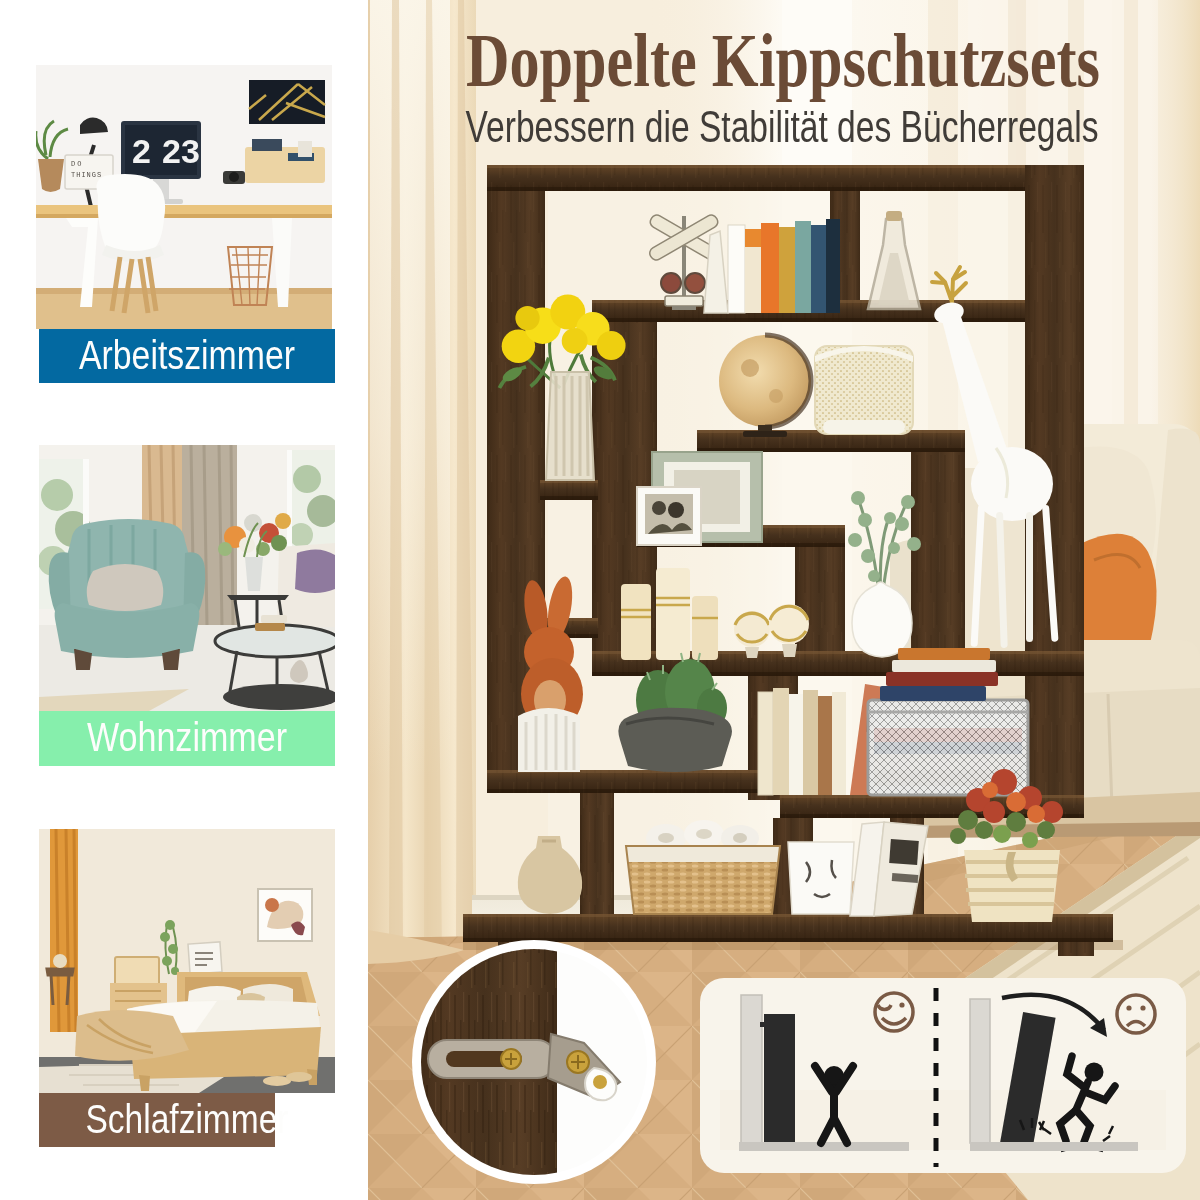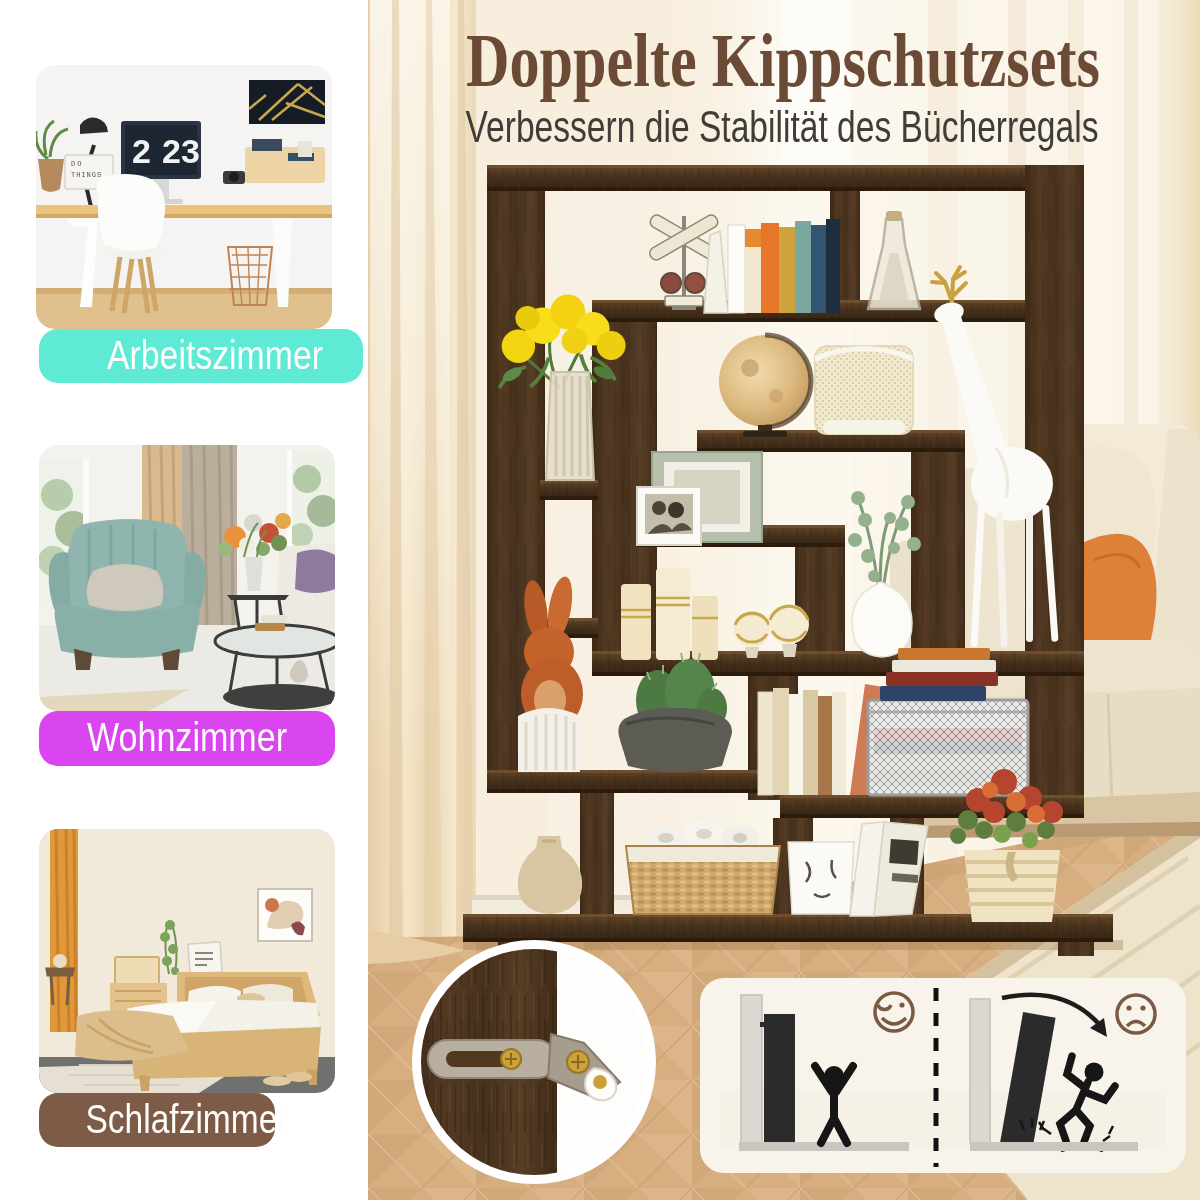--- a/index.html
+++ b/index.html
@@ -1,17 +1,17 @@
 <!DOCTYPE html>
 <html><head>
 <meta charset="utf-8">
 <style>
 html,body{margin:0;padding:0;width:1200px;height:1200px;background:#fff;overflow:hidden;font-family:"Liberation Sans",sans-serif;}
 #page{position:relative;width:1200px;height:1200px;}
-.abs{position:absolute;border-radius:19px;}
+.abs{position:absolute;}
 </style>
 </head>
 <body>
 <div id="page">
 <div class="abs" style="left:368px;top:0;width:832px;height:1200px;">
 <svg width="832" height="1200" viewBox="0 0 832 1200" xmlns="http://www.w3.org/2000/svg">
 <defs>
 <linearGradient id="wood" x1="0" y1="0" x2="1" y2="0">
  <stop offset="0" stop-color="#3e2a17"></stop>
             <stop offset="0.25" stop-color="#533922"></stop>
@@ -581,21 +581,21 @@
 <path d="M192,182 L236,182 L230,240 L198,240 Z" fill="none" stroke="#c08355" stroke-width="2"></path>
 <path d="M196,190 L232,190 M195,200 L231,200 M194,212 L230,212 M193,224 L229,224 M200,183 L206,240 M212,183 L214,240 M224,183 L221,240" stroke="#c08355" stroke-width="1.4"></path>
 
 <g transform="translate(0,14)">
 <path d="M62,116 q-6,-18 12,-20 q36,-4 48,10 q10,12 6,34 q-2,22 -10,30 q-28,10 -48,0 q-10,-26 -8,-54 Z" fill="#fcfcfa"></path>
 <path d="M70,166 q30,12 54,0 l4,10 q-30,14 -62,0 Z" fill="#f2f2ee"></path>
 <path d="M84,178 L76,232 M112,178 L120,232 M96,180 L88,234 M104,180 L112,234" stroke="#cfa568" stroke-width="5"></path>
 </g>
 
 </svg></div>
-<div class="abs" style="left:39px;top:329px;width:296px;height:54px;background:#5eead4;padding-left:28px;">
+<div class="abs" style="left:39px;top:329px;width:296px;height:54px;background:#0369a1;">
 <svg width="296" height="54">
         <text x="148" y="40" text-anchor="middle" font-family="Liberation Sans, sans-serif" font-size="40" fill="#fdfdfc" textLength="216" lengthAdjust="spacingAndGlyphs">Arbeitszimmer</text>
       </svg></div>
 
 <div class="abs" style="left:39px;top:445px;width:296px;height:266px;overflow:hidden;">
 <svg width="296" height="266" viewBox="0 0 296 266" xmlns="http://www.w3.org/2000/svg">
 <rect width="296" height="266" fill="#f4f2ed"></rect>
 
 <rect x="0" y="14" width="48" height="150" fill="#eef2ea"></rect>
 <circle cx="18" cy="50" r="16" fill="#a8c29a" opacity="0.8"></circle>
@@ -650,21 +650,21 @@
 <g>
 <ellipse cx="238" cy="196" rx="62" ry="16" fill="#dde4e2" opacity="0.7"></ellipse>
 <ellipse cx="238" cy="196" rx="62" ry="16" fill="none" stroke="#3c3c3a" stroke-width="3"></ellipse>
 <path d="M198,206 L190,252 M280,206 L290,250 M238,212 L238,256" stroke="#3c3c3a" stroke-width="3"></path>
 <ellipse cx="242" cy="252" rx="58" ry="13" fill="#3f3f3d"></ellipse>
 <rect x="216" y="178" width="30" height="8" rx="2" fill="#b5884a"></rect>
 <rect x="222" y="170" width="26" height="8" rx="2" fill="#e8e2d4"></rect>
 <path d="M252,224 q10,-18 16,0 q4,12 -8,14 q-12,-2 -8,-14 Z" fill="#cfc8bd"></path>
 </g>
 </svg></div>
-<div class="abs" style="left:39px;top:711px;width:296px;height:55px;background:#d946ef;">
+<div class="abs" style="left:39px;top:711px;width:296px;height:55px;background:#86efac;">
 <svg width="296" height="55">
         <text x="148" y="40" text-anchor="middle" font-family="Liberation Sans, sans-serif" font-size="40" fill="#fdfdfc" textLength="200" lengthAdjust="spacingAndGlyphs">Wohnzimmer</text>
       </svg></div>
 
 <div class="abs" style="left:39px;top:829px;width:296px;height:264px;overflow:hidden;">
 <svg width="296" height="264" viewBox="0 0 296 264" xmlns="http://www.w3.org/2000/svg">
 <rect width="296" height="264" fill="#f1e9da"></rect>
 
 <rect x="11" y="0" width="28" height="203" fill="#e0983a"></rect>
 <path d="M17,0 L20,203 M27,0 L30,203 M35,0 L37,203" stroke="#c9812a" stroke-width="3"></path>

